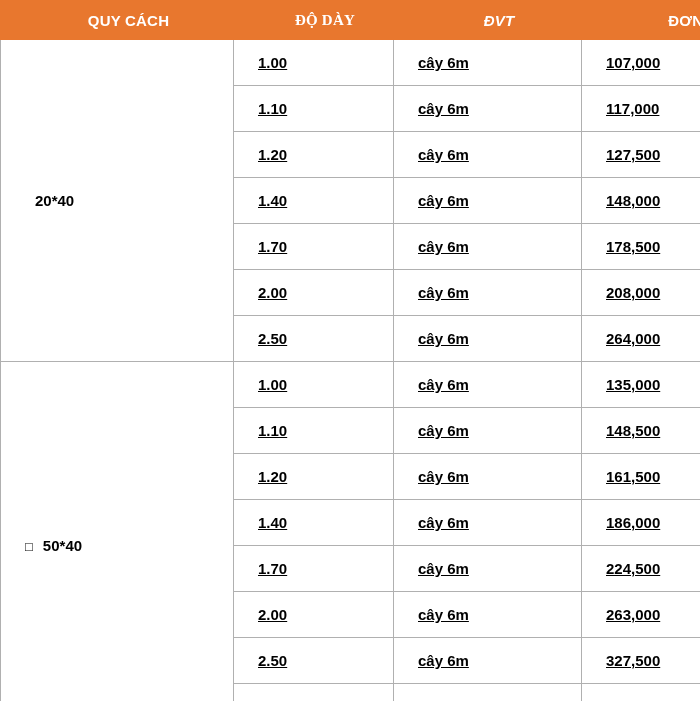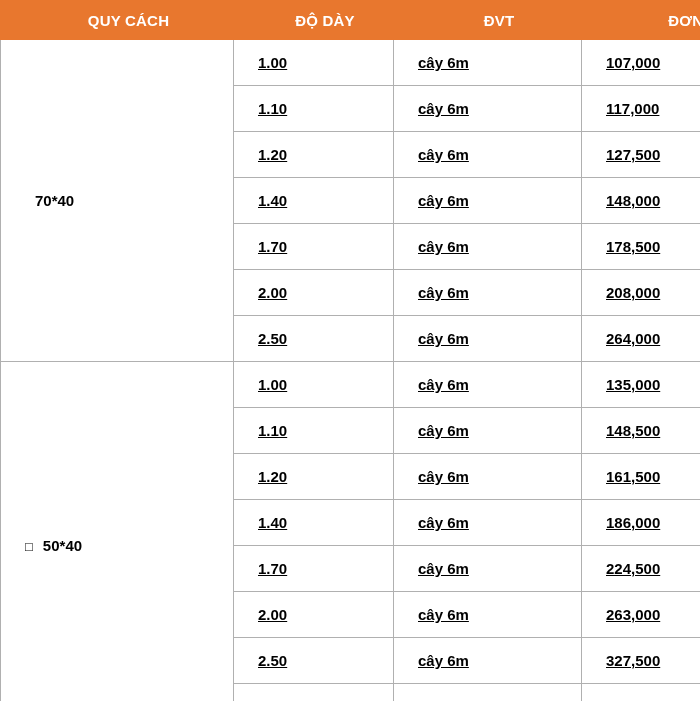--- a/index.html
+++ b/index.html
@@ -29,22 +29,22 @@
   }
   .price-table thead th {
     background: #e8772e;
     color: #ffffff;
     font-size: 15px;
     height: 36px;
     border-color: #e8772e;
     letter-spacing: 0.2px;
   }
   .price-table thead th.col-spec { width: 207px; }
-  .price-table thead th.col-thick { width: 134px; }
-  .price-table thead th.col-unit { width: 162px; }
+  .price-table thead th.col-thick { width: 134px; font-family: Liberation Serif, serif; }
+  .price-table thead th.col-unit { width: 162px; font-style: italic; }
   .price-table thead th.col-price { width: 191px; }
 
   .price-table tbody td {
     height: 43px;
     font-size: 15px;
     text-decoration: underline;
   }
   .spec-cell {
     font-size: 15px;
   }
@@ -68,21 +68,21 @@
       <th class="col-thick">ĐỘ DÀY</th>
       <th class="col-unit">ĐVT</th>
       <th class="col-price">ĐƠN GIÁ</th>
     </tr>
   </thead>
   <tbody>
 
     <tr>
       <td class="spec-cell" rowspan="7">
         <span class="spec-inner">
-          <span class="spec-marker"></span><span>70*40</span>
+          <span class="spec-marker"></span><span>20*40</span>
         </span>
       </td>
       <td>1.00</td>
       <td>cây 6m</td>
       <td>107,000</td>
     </tr>
     <tr>
       <td>1.10</td>
       <td>cây 6m</td>
       <td>117,000</td>

